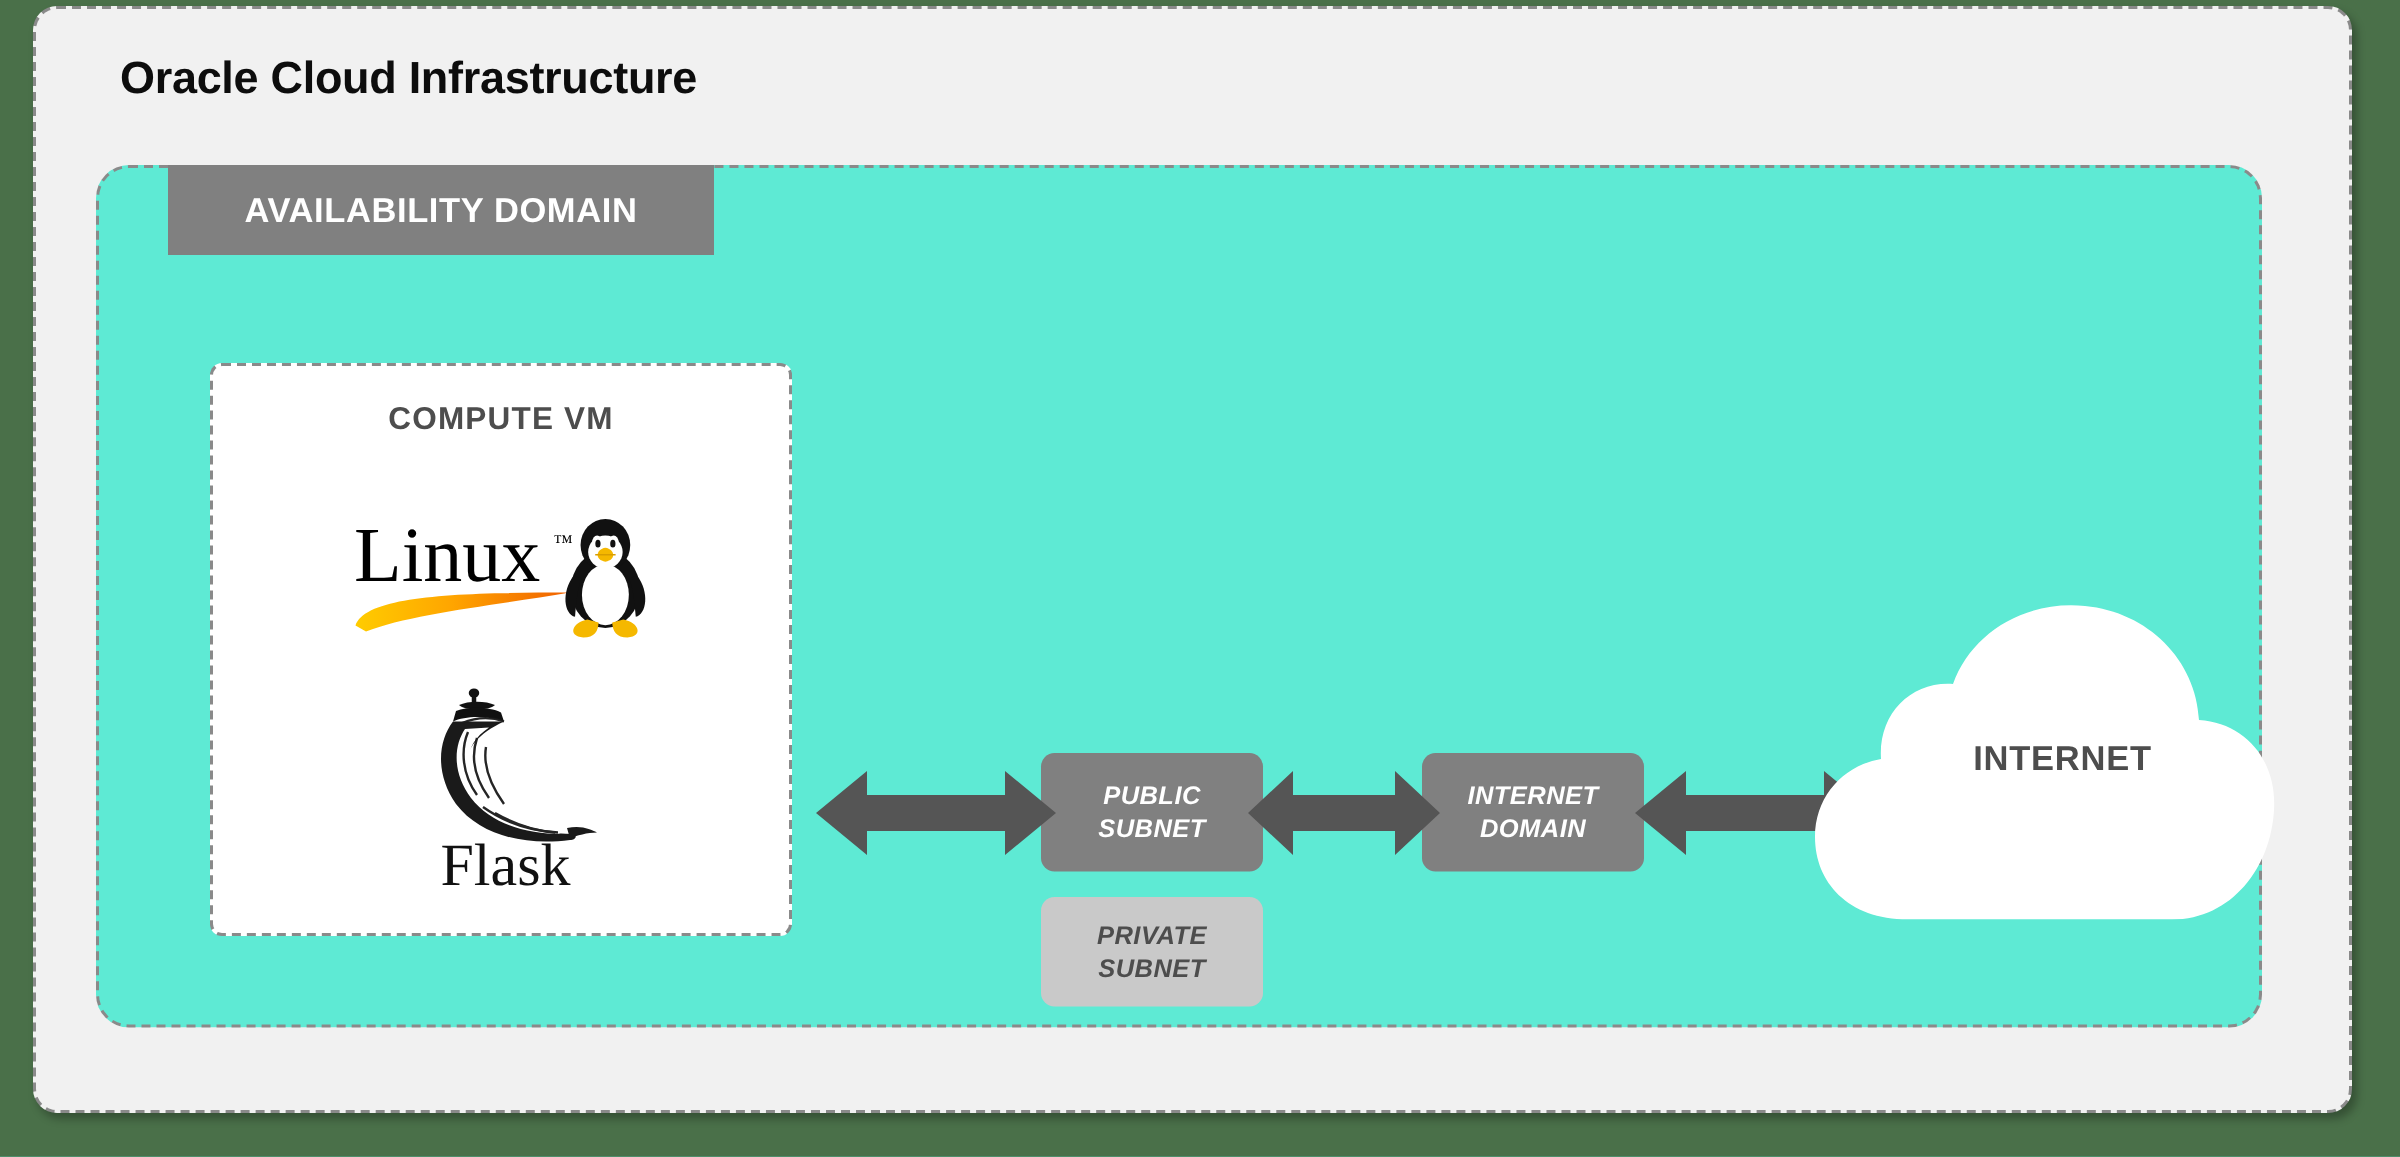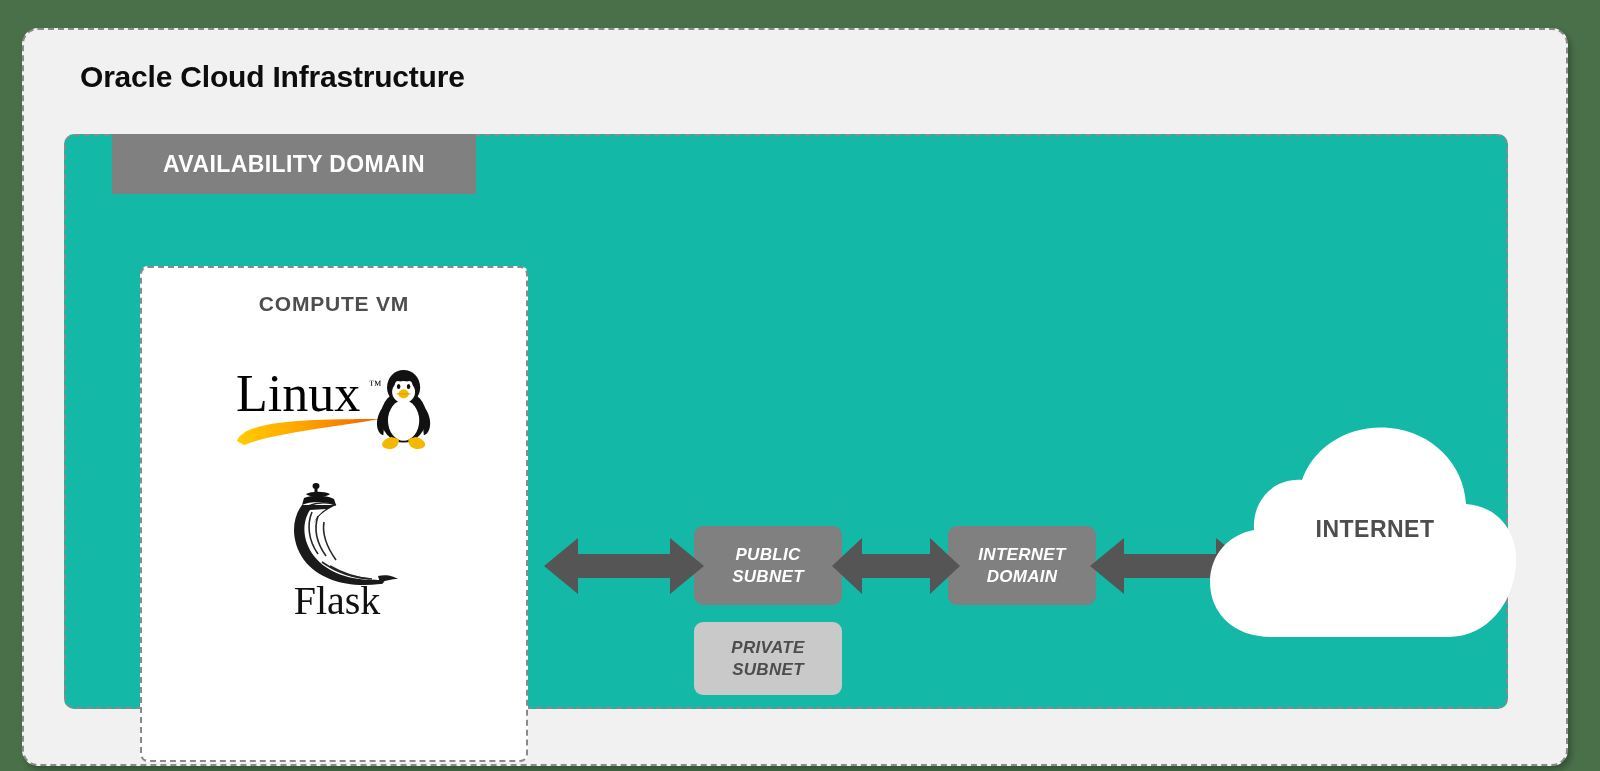--- a/index.html
+++ b/index.html
@@ -12,21 +12,21 @@
     height: 771px;
     overflow: hidden;
     font-family: "Liberation Sans", sans-serif;
     -webkit-font-smoothing: antialiased;
   }
 
   
   #oci-frame {
     position: absolute;
     left: 22px;
-    top: 28px;
+    top: 4px;
     width: 1546px;
     height: 738px;
     background: #f1f1f1;
     border: 2px dashed #8a8a8a;
     border-radius: 16px;
     box-sizing: border-box;
     box-shadow: 3px 4px 6px rgba(0,0,0,0.28);
     padding-left: 17px;
   }
 
@@ -41,23 +41,23 @@
     white-space: nowrap;
   }
 
   
   #ad-panel {
     position: absolute;
     left: 40px;
     top: 104px;
     width: 1444px;
     height: 575px;
-    background: #14b8a6;
+    background: #5eead4;
     border: 2px dashed #8a8a8a;
-    border-radius: 10px;
+    border-radius: 22px;
     box-sizing: border-box;
   }
 
   #ad-label {
     position: absolute;
     left: 46px;
     top: -2px;
     width: 364px;
     height: 60px;
     background: #808080;
@@ -72,21 +72,21 @@
   }
 
   
   .zone-box {
     position: absolute;
     background: #ffffff;
     border: 2px dashed #8a8a8a;
     border-radius: 8px;
     box-sizing: border-box;
   }
-  #compute-vm-box { left: 74px; top: 130px; width: 388px; height: 496px; }
+  #compute-vm-box { left: 74px; top: 130px; width: 388px; height: 382px; }
   #vcn-box        { left: 562px; top: 130px; width: 452px; height: 382px; }
 
   .zone-title {
     position: absolute;
     left: 0;
     right: 0;
     text-align: center;
     font-size: 21px;
     font-weight: bold;
     color: #4d4d4d;

